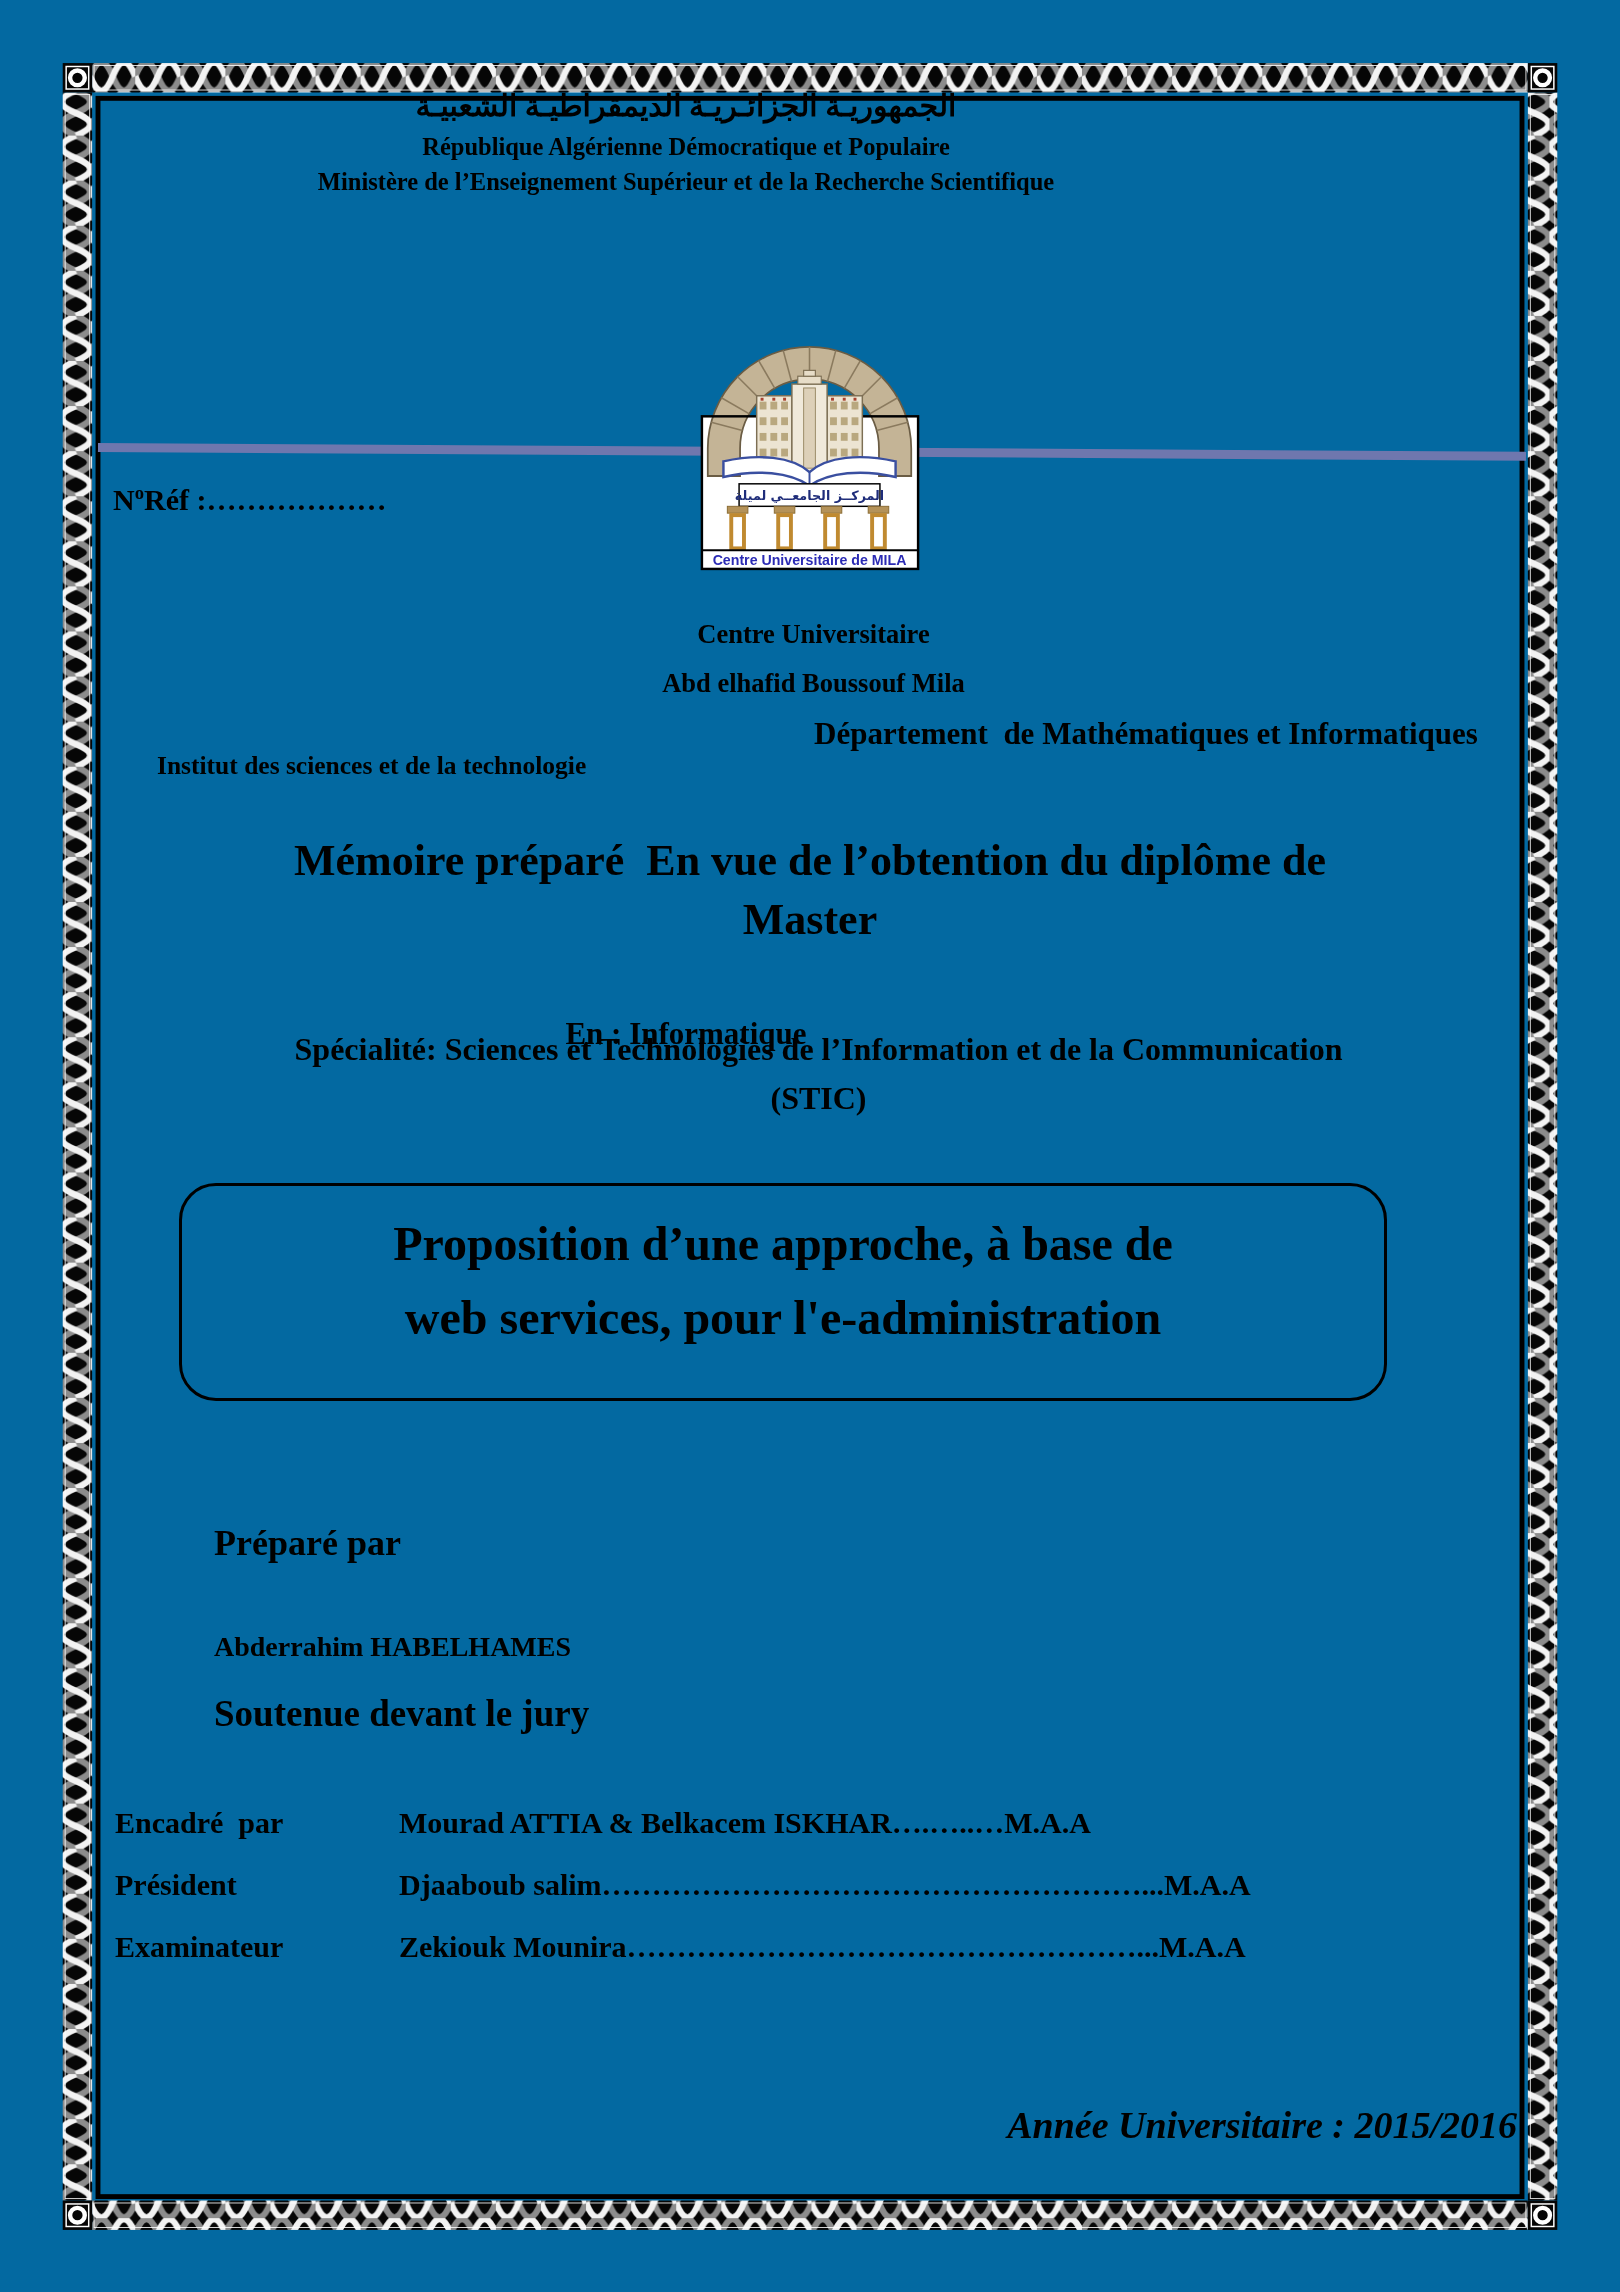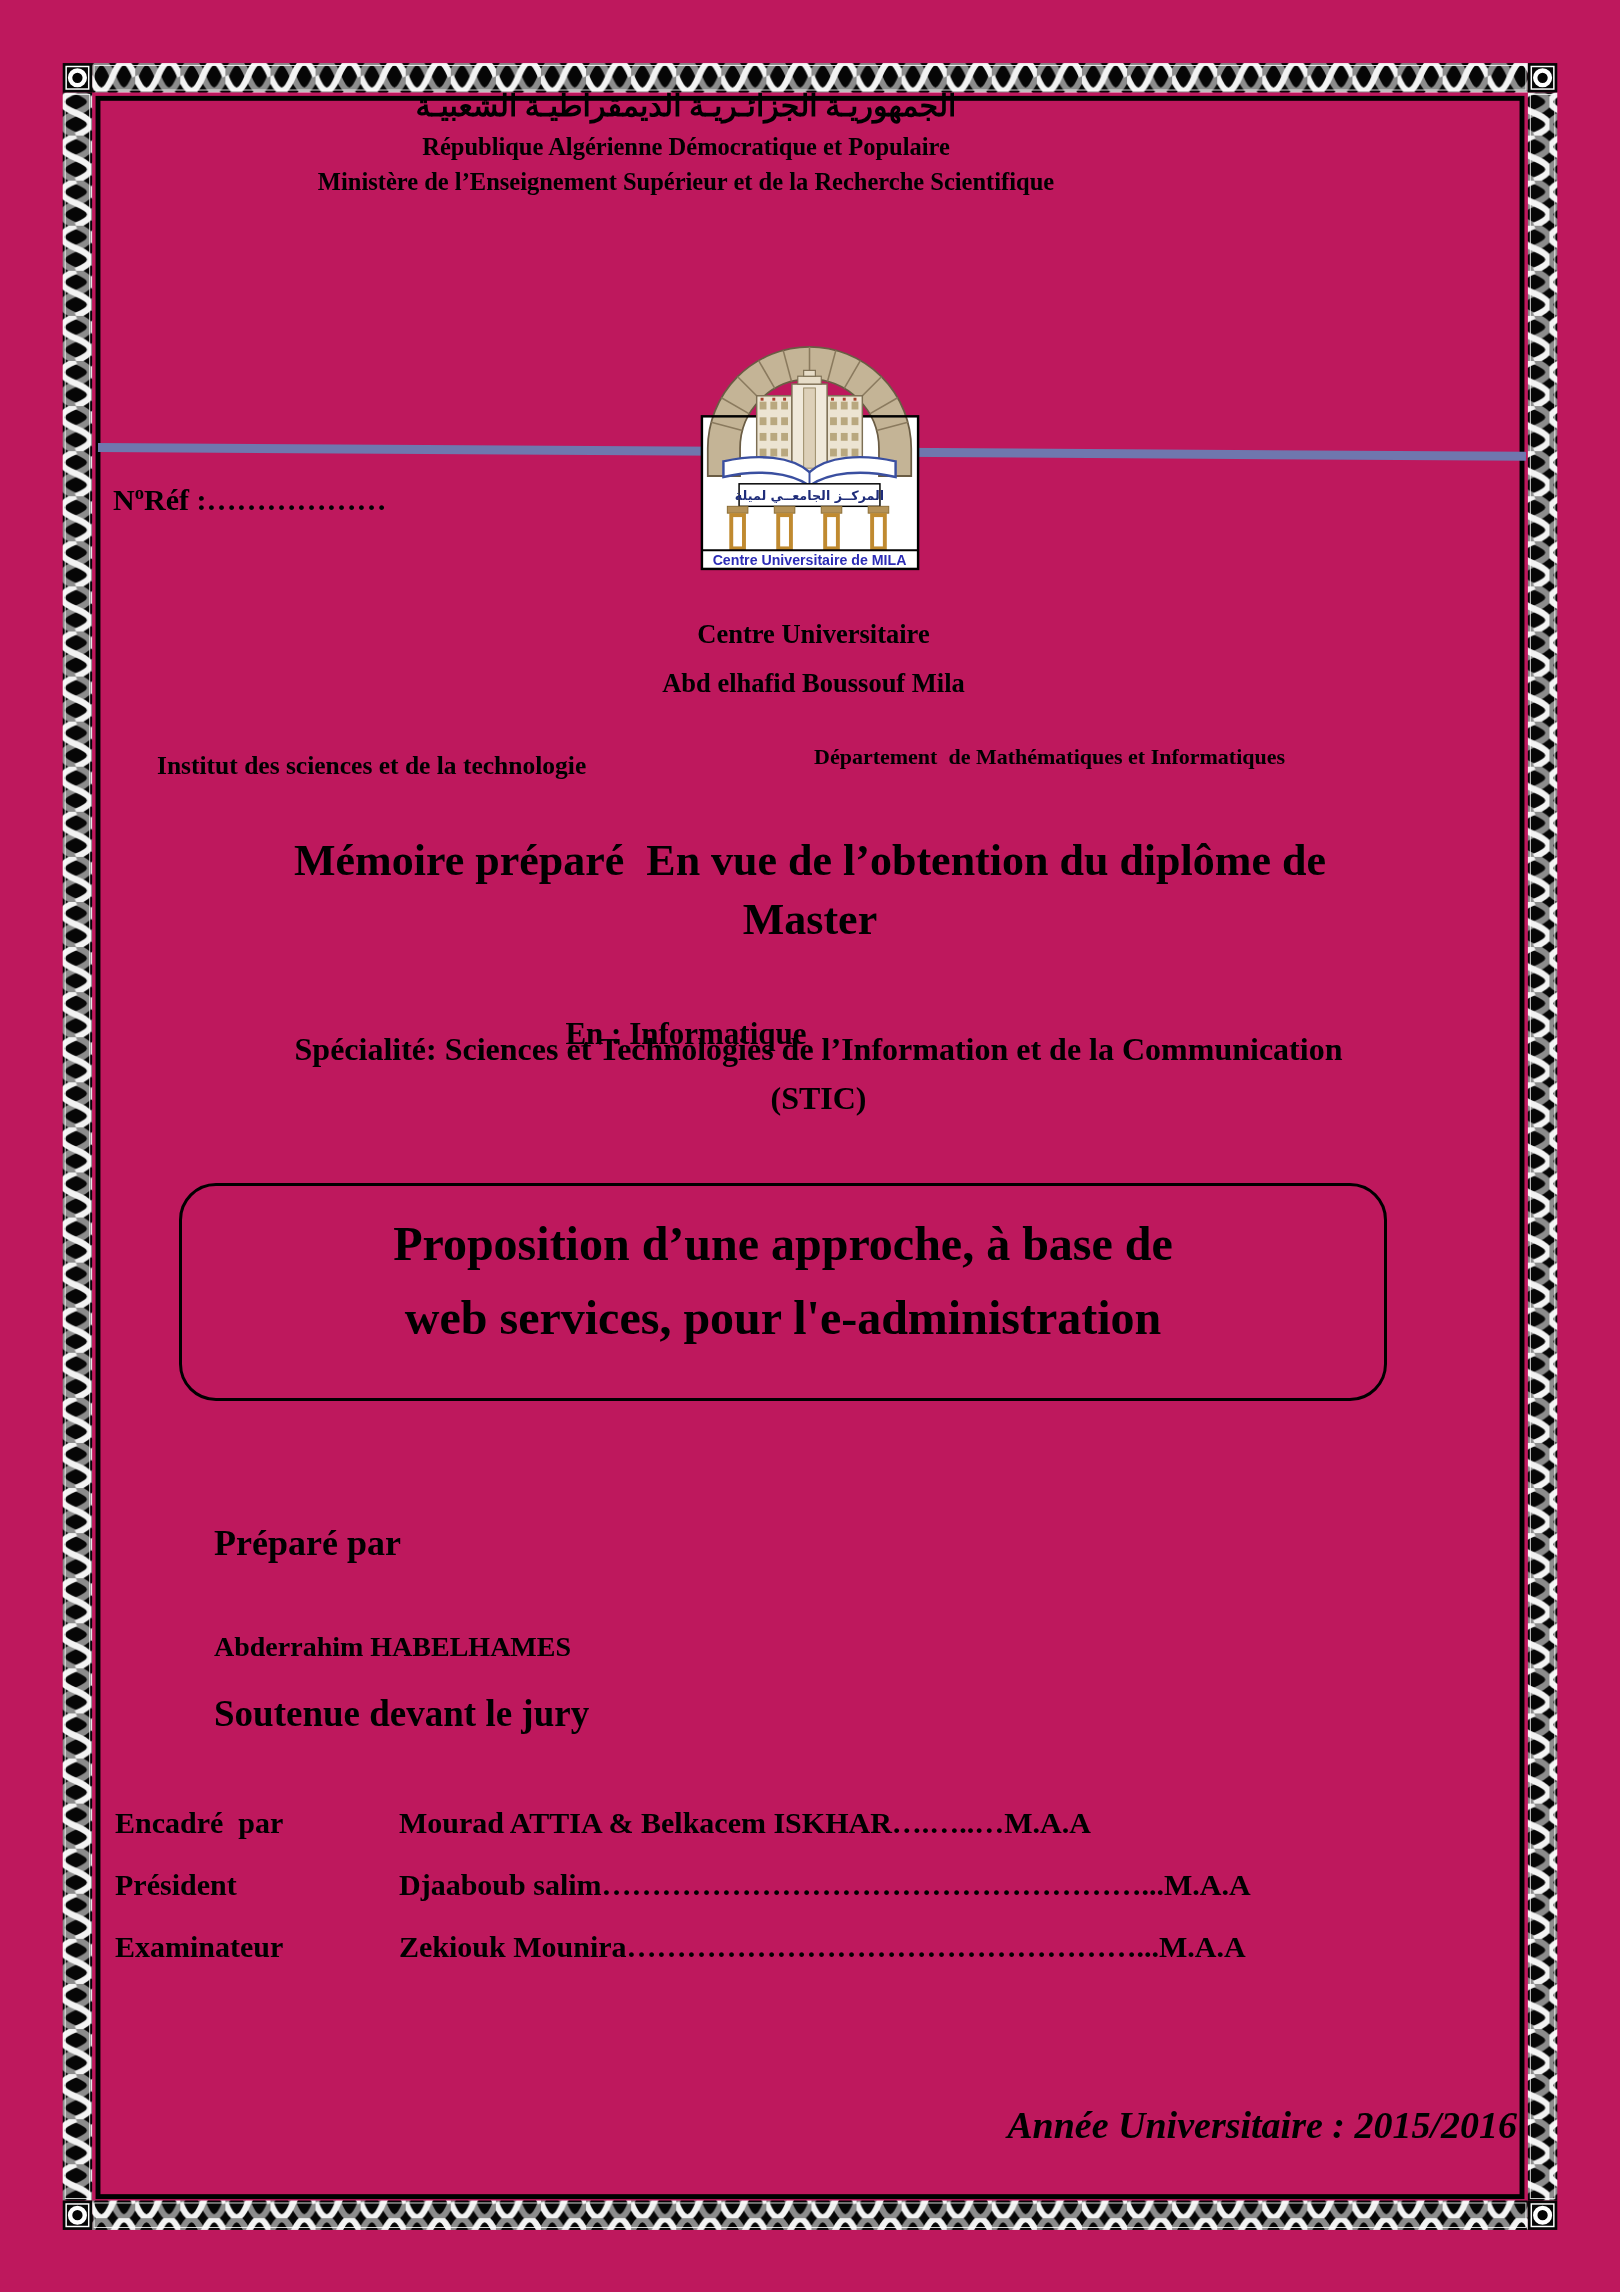--- a/index.html
+++ b/index.html
@@ -1,39 +1,39 @@
 <!DOCTYPE html>
 <html><head>
 <meta charset="utf-8">
 <style>
   html,body{margin:0;padding:0;background:#ffffff;}
   .page{
     position:relative;
     width:1620px;height:2293px;
-    background:#be185d;
+    background:#0369a1;
     font-family:"Liberation Serif", serif;
     font-weight:bold;
     color:#000;
     overflow:hidden;
   }
   .abs{position:absolute;}
   .border-svg{position:absolute;left:0;top:0;z-index:0;pointer-events:none;}
   .hdr{left:103px;top:86px;width:1166px;text-align:center;z-index:2;}
   .hdr .ar1{font-size:30px;line-height:39px;}
   .hdr .fr1{font-size:24.5px;line-height:31px;margin-top:5.9px;}
   .hdr .ar2{font-size:28px;line-height:37px;margin-top:2px;}
   .hdr .fr2{font-size:24.5px;line-height:31px;margin-top:3.9px;}
   .accent-line{left:98px;top:443px;width:1428px;height:8.8px;background:#6f77ae;z-index:1;transform:rotate(0.35deg);transform-origin:left center;}
   .ref{left:113px;top:482px;font-size:30px;z-index:2;}
   .ref .sup{font-size:0.62em;vertical-align:super;}
   .logo-svg{left:698px;top:329px;z-index:3;}
   .univ{left:103px;top:619px;width:1421px;text-align:center;font-size:26.5px;z-index:2;}
   .univ .l1{margin-bottom:17.6px;}
   .inst{left:157px;top:751px;font-size:25.5px;z-index:2;}
-  .dept{left:814px;top:744px;font-size:22px;z-index:2;}
+  .dept{left:814px;top:716px;font-size:31px;z-index:2;}
   .memoire{left:103px;top:831px;width:1414px;text-align:center;font-size:44px;line-height:59px;z-index:2;}
   .en-field{left:103px;top:968px;width:1166px;text-align:center;font-size:31px;z-index:2;margin-top:48px;}
   .specialite{left:294px;top:1025px;width:1049px;text-align:center;font-size:32px;line-height:49px;z-index:2;}
   .title-box{
     left:179px;top:1183px;width:1208px;height:218px;
     border:3.9px solid #000;border-radius:37px;
     text-align:center;font-size:48px;line-height:74px;
     box-sizing:border-box;padding-top:21px;z-index:2;
   }
   .prepared-label{left:214px;top:1522px;font-size:36px;z-index:2;}

